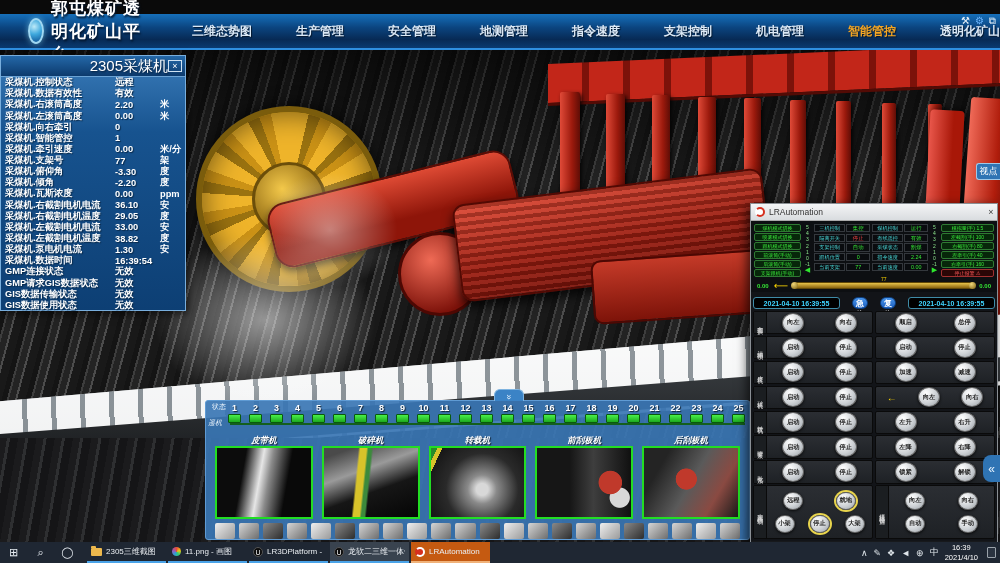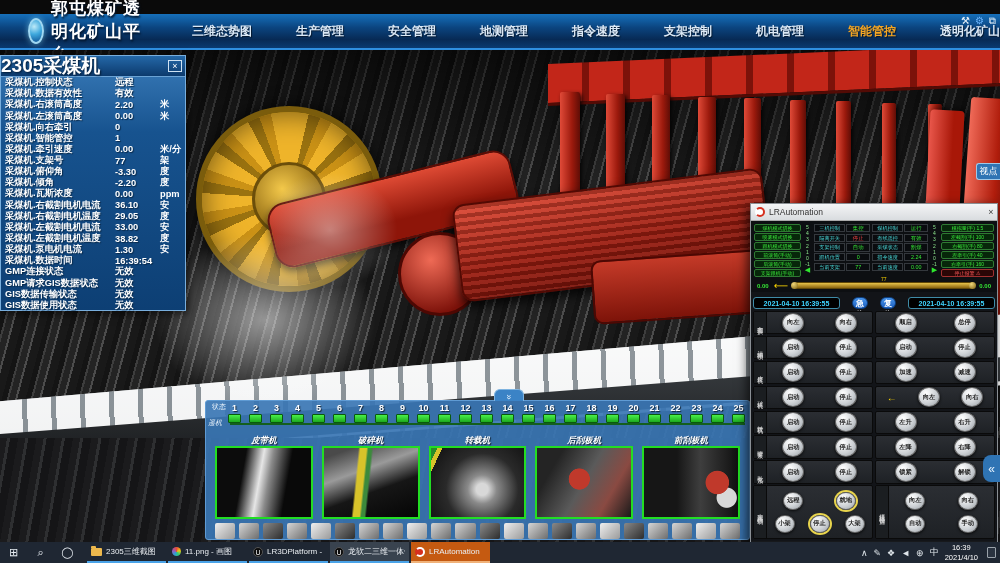--- a/index.html
+++ b/index.html
@@ -93,21 +93,21 @@
     align-items:center;justify-content:center;cursor:pointer;z-index:6}
   #collapse{right:0;top:455px;width:17px;height:27px;background:#2f74b4;border-radius:8px 0 0 8px;
     color:#e8f4ff;font-size:12px;display:flex;align-items:center;justify-content:center;cursor:pointer;z-index:7}
 
   
   #shearer{left:0;top:55px;width:186px;height:256px;z-index:5;
     background:linear-gradient(180deg,#3a7cba,#17538f 30%,#0d3f74);
     border:1px solid #78aedd;box-shadow:2px 3px 8px #0009}
   #shearer .hd{height:21px;display:flex;align-items:center;
     background:linear-gradient(#2468a8,#0c3a6d);border-bottom:1px solid #6aa2d4}
-  #shearer .hd .t{flex:1;text-align:left;color:#fff;font-size:19px;font-weight:bold;
+  #shearer .hd .t{flex:1;text-align:right;color:#fff;font-size:15px;font-weight:normal;
     text-shadow:1px 1px 2px #031a33}
   #shearer .hd .x{width:14px;height:12px;margin-right:3px;border:1px solid #cfe2f2;color:#fff;
     font-size:9px;line-height:10px;text-align:center;cursor:pointer}
   .srow{display:flex;height:11.15px;align-items:center;padding-left:4px}
   .sl{width:110px;color:#fff;font-size:9.3px;font-weight:bold;white-space:nowrap;
     text-shadow:1px 1px 1px #0a2a4a}
   .sv{width:45px;color:#fff;font-size:9.3px;font-weight:bold;text-shadow:1px 1px 1px #0a2a4a}
   .su{flex:1;color:#fff;font-size:9.3px;font-weight:bold}
 
   
@@ -774,26 +774,26 @@
         </div>
         <div class="camcol">
           <div class="camlab">破碎机</div>
           <div class="camframe cam2"></div>
         </div>
         <div class="camcol">
           <div class="camlab">转载机</div>
           <div class="camframe cam3"></div>
         </div>
         <div class="camcol">
+          <div class="camlab">前刮板机</div>
+          <div class="camframe cam4"></div>
+        </div>
+        <div class="camcol">
           <div class="camlab">后刮板机</div>
           <div class="camframe cam5"></div>
-        </div>
-        <div class="camcol">
-          <div class="camlab">前刮板机</div>
-          <div class="camframe cam4"></div>
         </div>
       </div>
     <div id="strip">
         <div class="thumb"></div>
         <div class="thumb"></div>
         <div class="thumb"></div>
         <div class="thumb"></div>
         <div class="thumb"></div>
         <div class="thumb"></div>
         <div class="thumb"></div>

